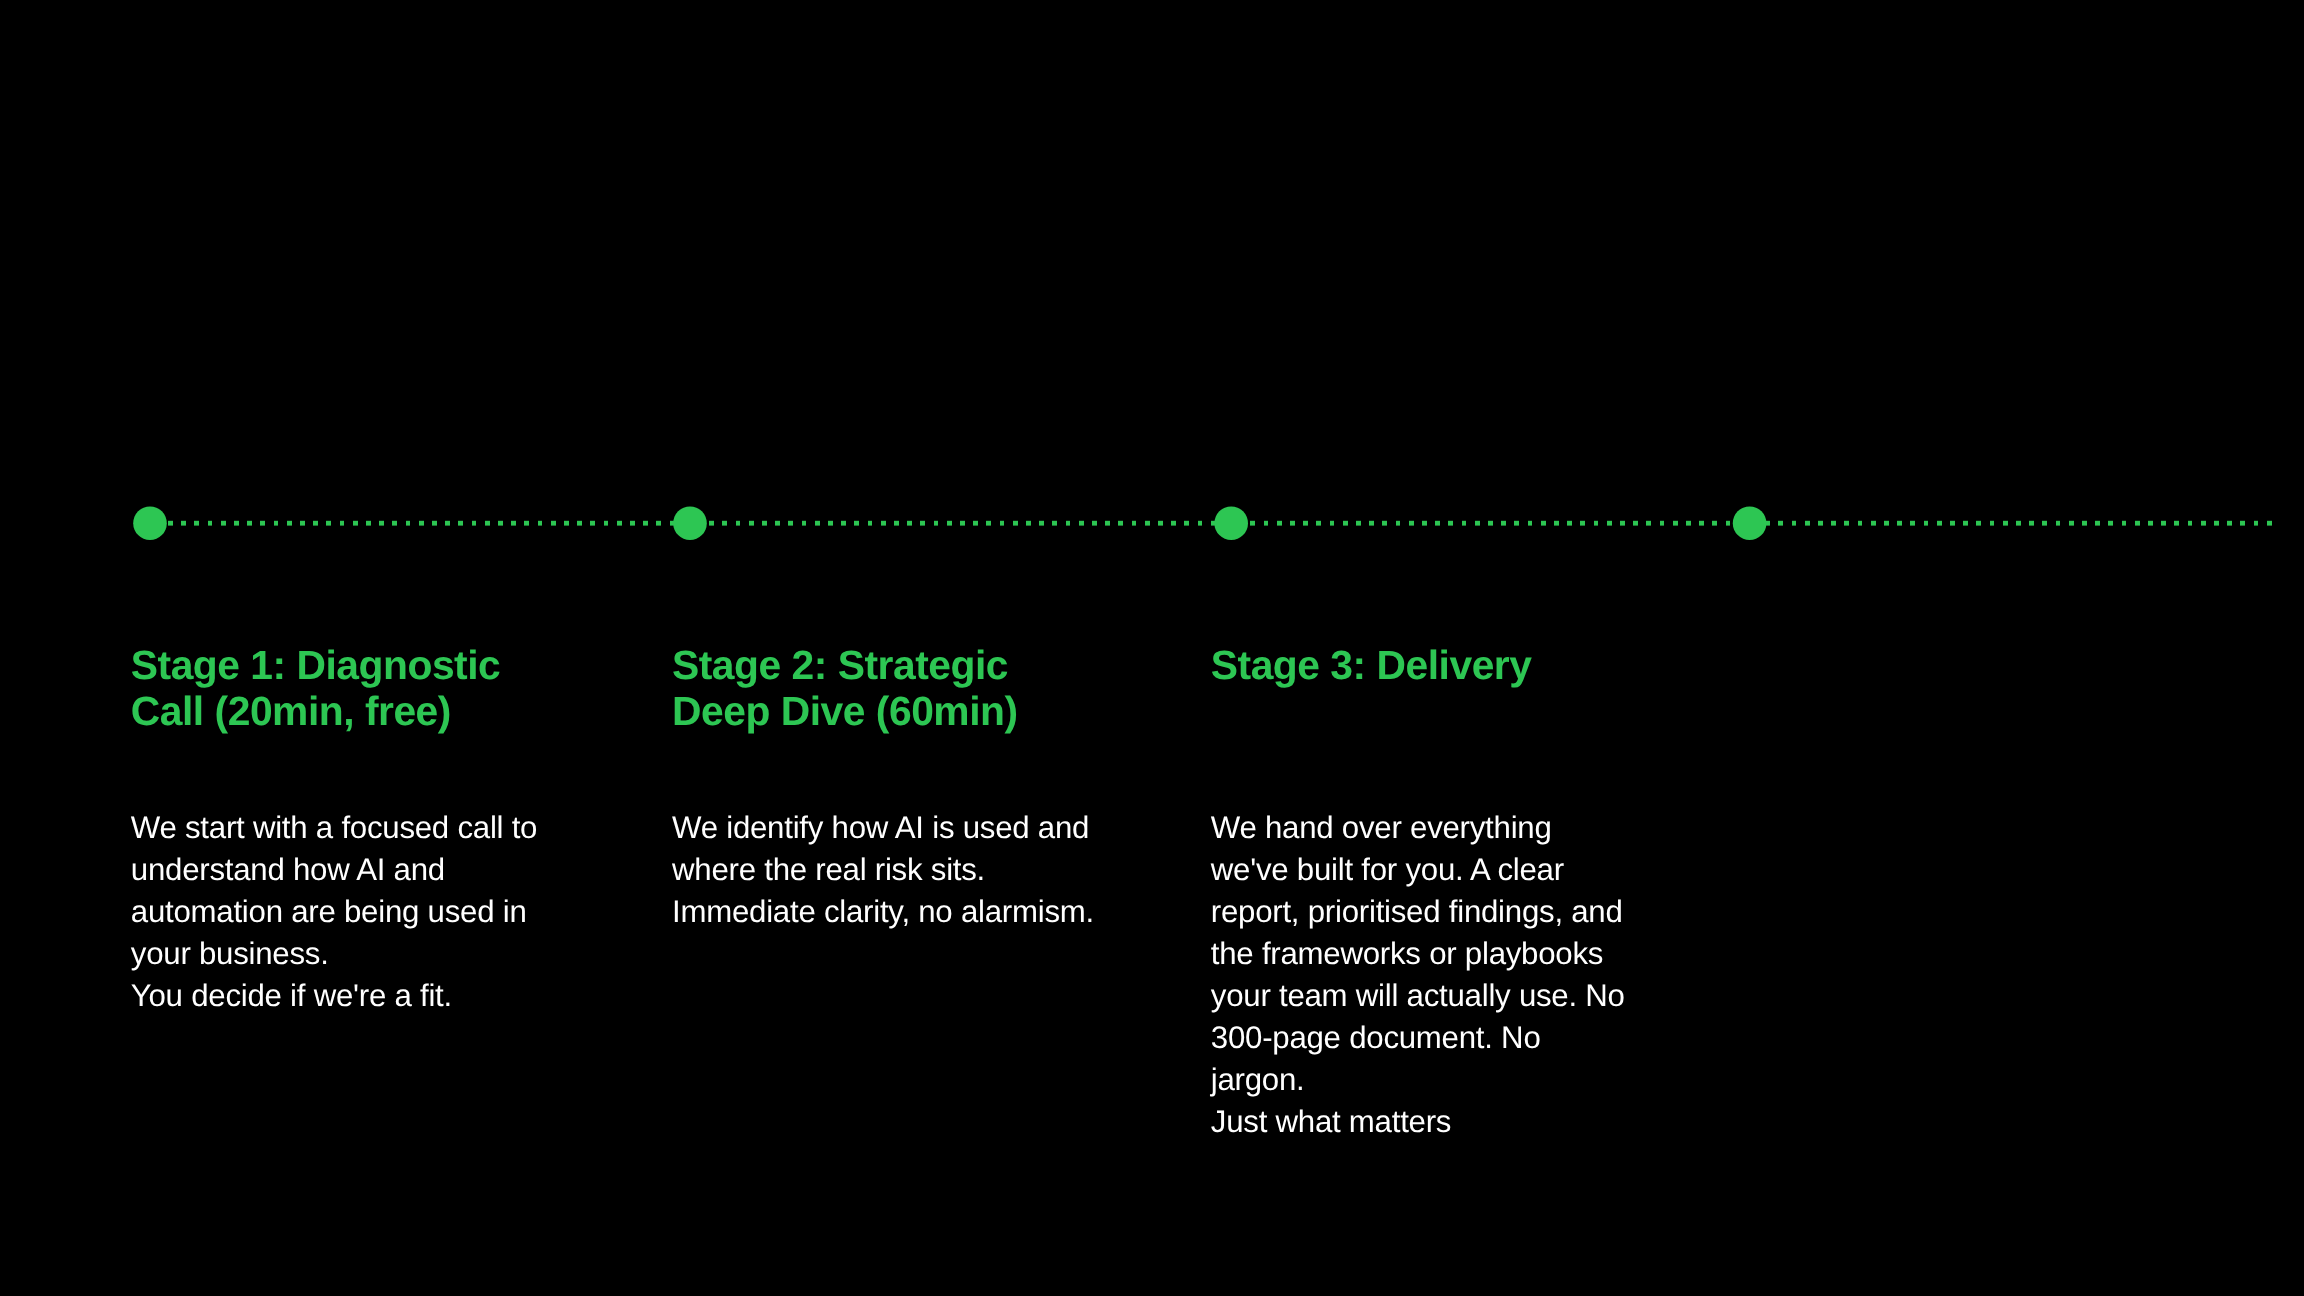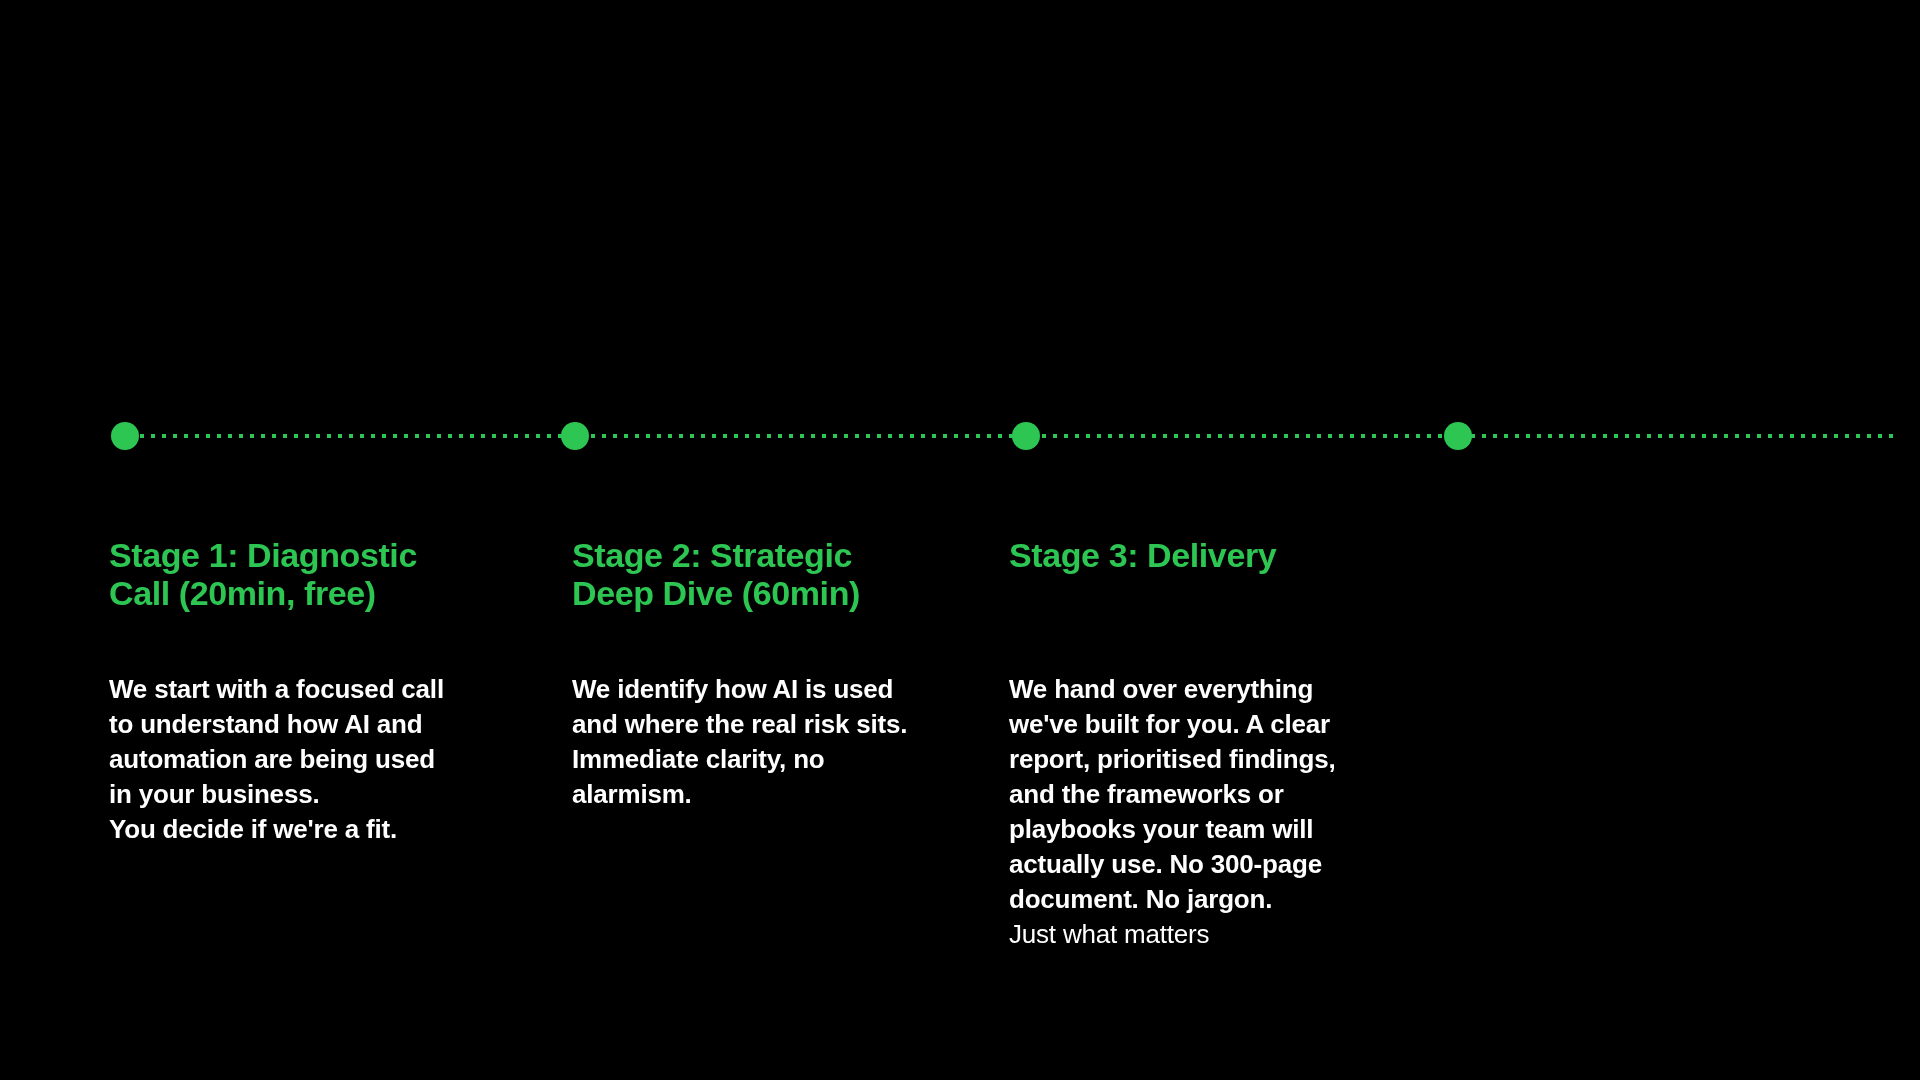--- a/index.html
+++ b/index.html
@@ -36,36 +36,36 @@
   .dot-1 { left: 111px; }
   .dot-2 { left: 561px; }
   .dot-3 { left: 1012px; }
   .dot-4 { left: 1444px; }
   .stage {
     position: absolute;
     top: 536px;
     width: 352px;
   }
   .stage-1 { left: 109px; }
-  .stage-2 { left: 572px; }
+  .stage-2 { left: 560px; }
   .stage-3 { left: 1009px; }
   .stage-4 { left: 1458px; }
   .stage-title {
     color: var(--accent);
     font-size: 34px;
     line-height: 1.12;
     font-weight: 700;
     letter-spacing: -0.4px;
     min-height: 136px;
   }
   .stage-body {
     color: var(--body-text);
     font-size: 26px;
     line-height: 35px;
-    font-weight: 700;
+    font-weight: 400;
     white-space: pre-line;
     letter-spacing: -0.2px;
   }
   .stage-body-bold {
     color: var(--body-text);
     font-size: 26px;
     line-height: 35px;
     font-weight: 400;
     letter-spacing: -0.2px;
   }

